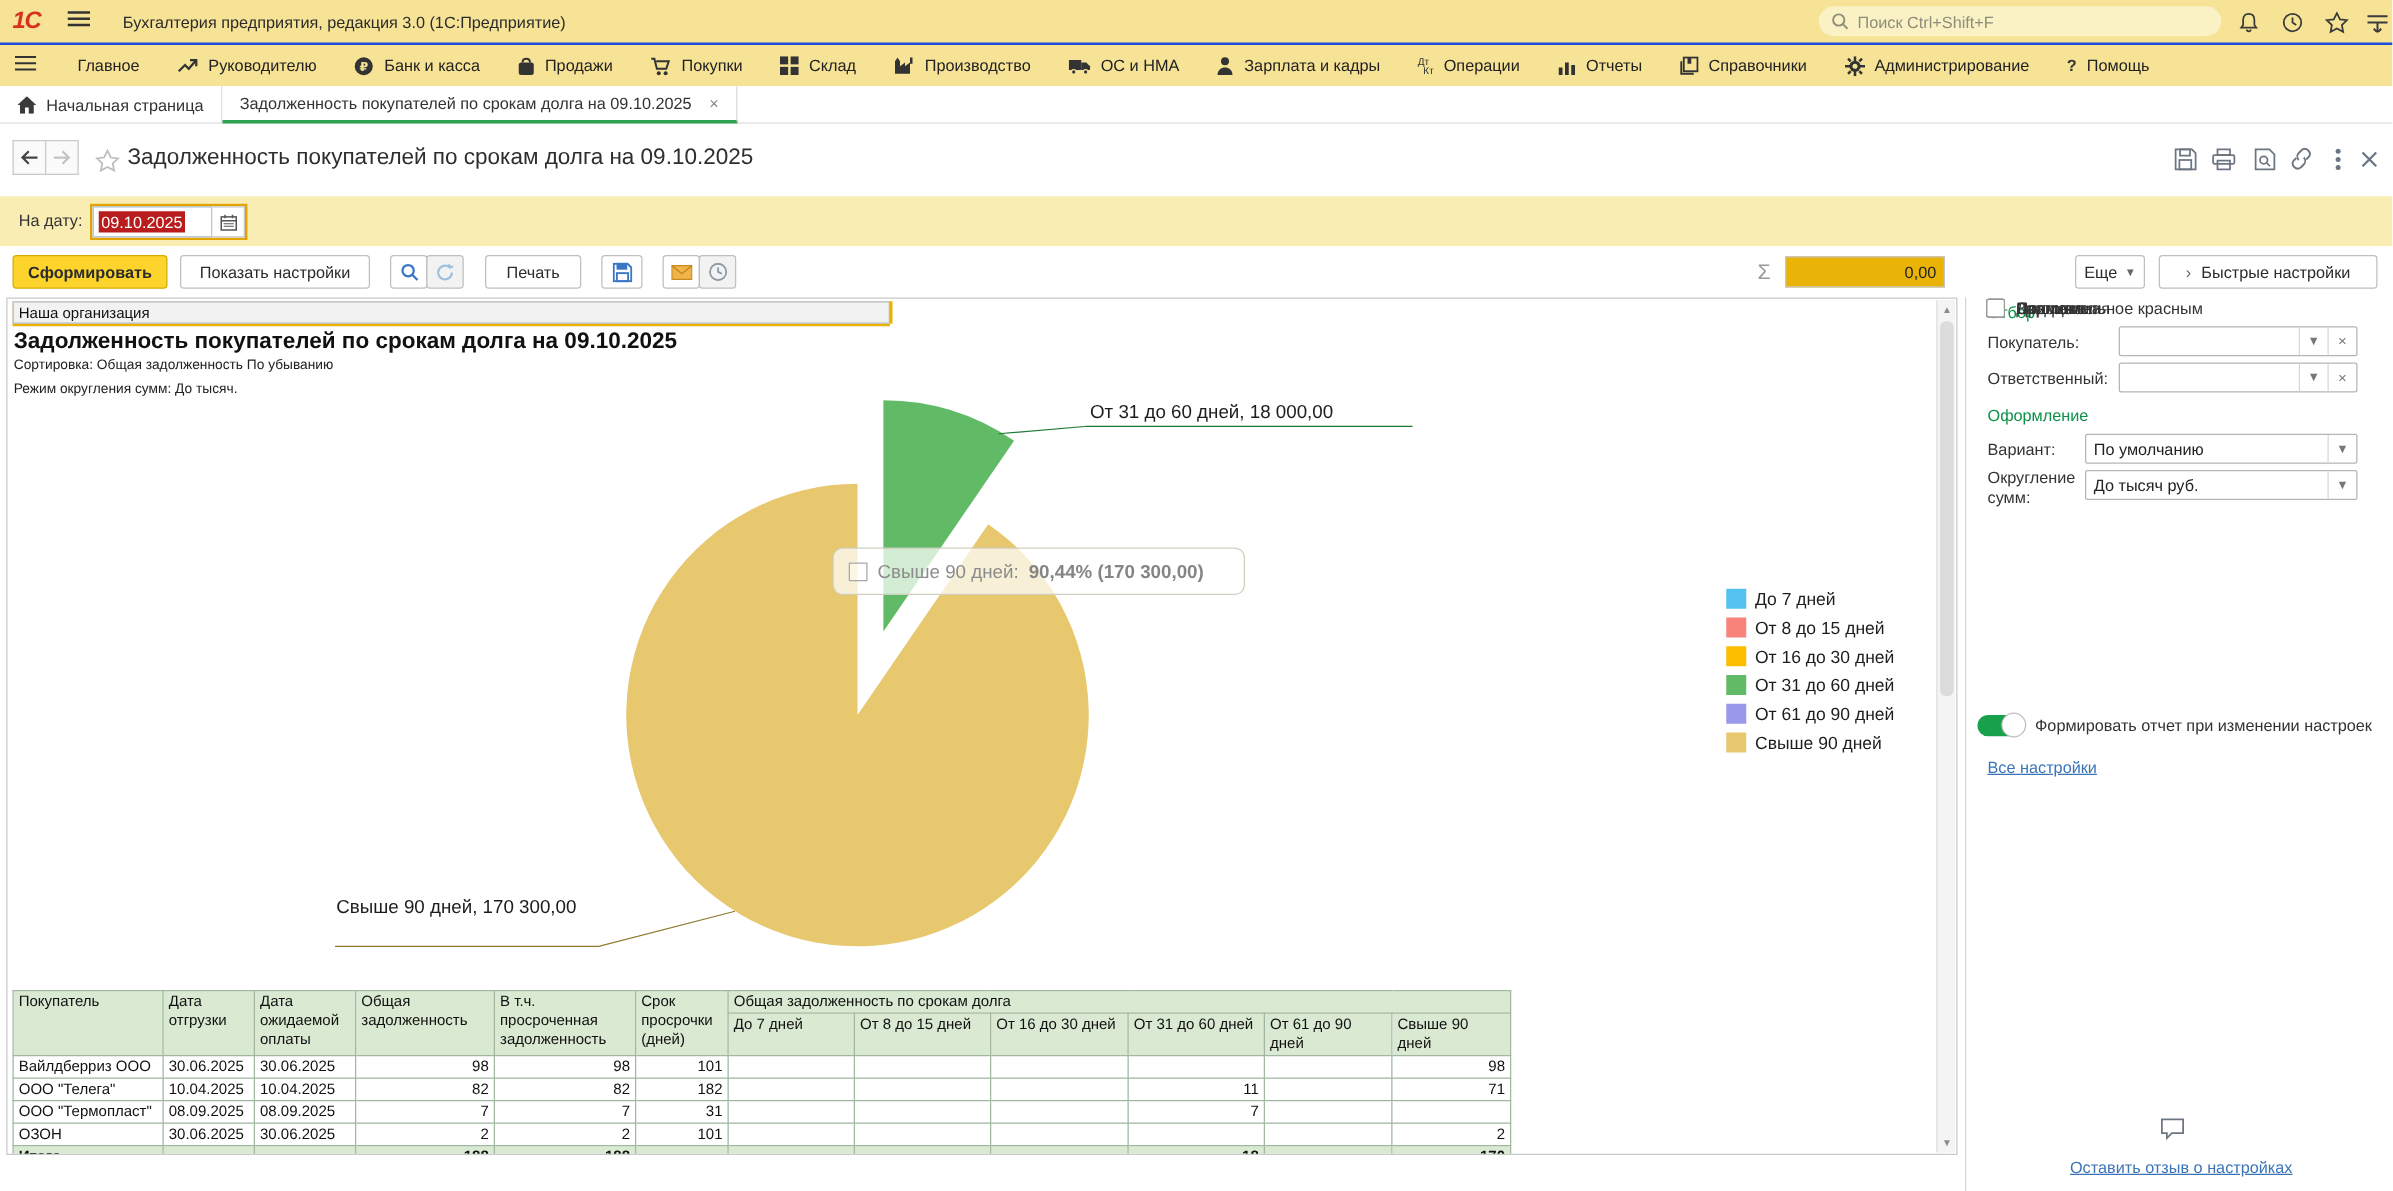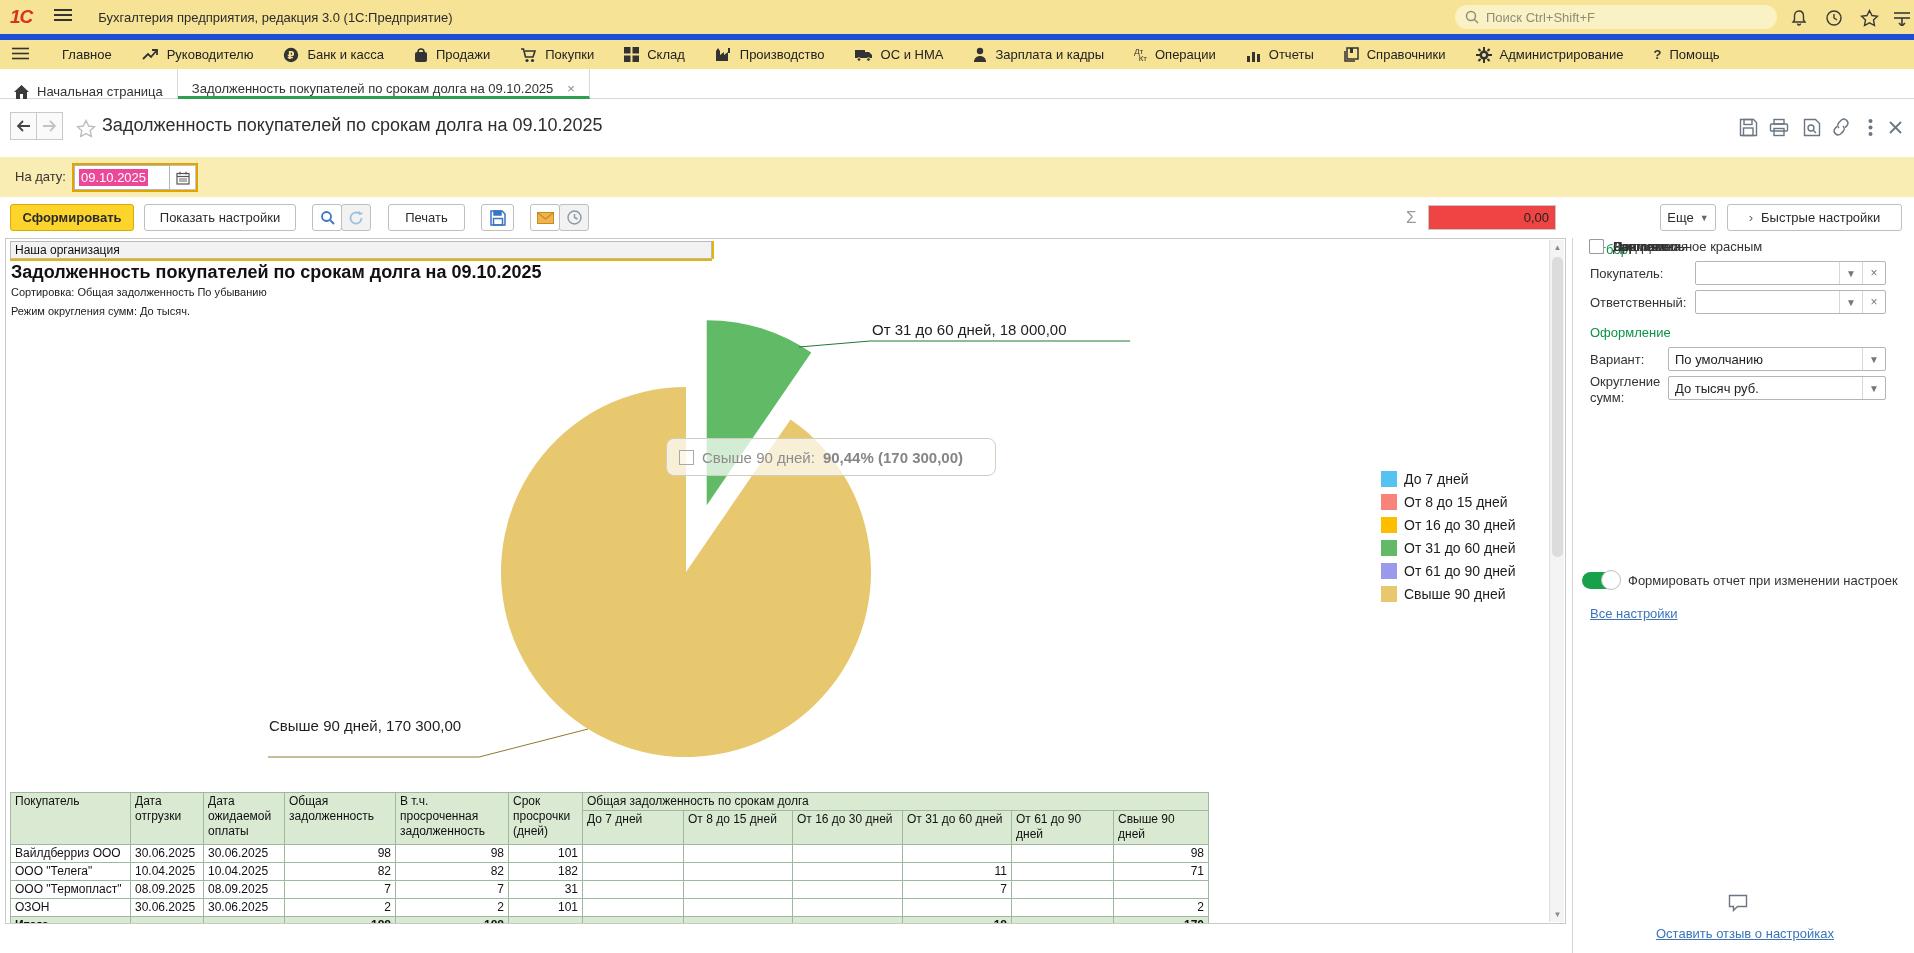--- a/index.html
+++ b/index.html
@@ -9,53 +9,53 @@
   
   .titlebar { position:absolute; left:0; top:0; width:1914px; height:34px; background:#f6e395; display:flex; align-items:center; }
   .logo { font-weight:bold; font-size:19px; color:#d6321e; margin-left:10px; letter-spacing:-1px; font-style:italic; }
   .tb-burger { margin-left:22px; }
   .app-title { margin-left:26px; font-size:13px; color:#2b2b2b; }
   .searchbox { position:absolute; left:1455px; top:5px; width:322px; height:24px; background:#faf1c4; border-radius:12px; display:flex; align-items:center; padding:0 10px; }
   .searchbox .ph { color:#8d8d7a; font-size:13px; margin-left:7px; }
   .tb-ico { position:absolute; top:7px; width:22px; height:22px; display:flex; align-items:center; justify-content:center; }
 
   
-  .menubar { position:absolute; left:0; top:34px; width:1914px; height:35px; background:#f6e395; display:flex; align-items:center; border-top:6px solid #1d4ed8; }
+  .menubar { position:absolute; left:0; top:34px; width:1914px; height:35px; background:#f6e395; display:flex; align-items:center; border-top:2px solid #1d4ed8; }
   .mb-burger { margin-left:12px; margin-right:18px; }
   .menu-item { display:flex; align-items:center; gap:8px; font-size:13px; color:#222; padding:0 15px; height:35px; cursor:pointer; }
   .menu-item svg { flex:0 0 auto; }
   .dtkt { font-size:8px; font-weight:normal; color:#333; line-height:7px; text-align:left; }
 
   
   .tabbar { position:absolute; left:0; top:69px; width:1914px; height:30px; background:#fff; border-bottom:1px solid #d9d9d9; display:flex; }
-  .tab { display:flex; align-items:flex-end; gap:8px; padding:0 14px; font-size:13px; color:#333; border-right:1px solid #d9d9d9; height:30px; cursor:pointer; }
+  .tab { display:flex; align-items:center; gap:8px; padding:0 14px; font-size:13px; color:#333; border-right:1px solid #d9d9d9; height:30px; cursor:pointer; }
   .tab.active { border-bottom:3px solid #2fa052; background:#fff; }
   .tab .x { color:#888; font-size:13px; margin-left:6px; }
 
   
   .navrow { position:absolute; left:0; top:99px; width:1914px; height:58px; background:#fff; }
   .nav-btn { position:absolute; top:13px; width:27px; height:28px; background:#fafafa; border:1px solid #c9c9c9; display:flex; align-items:center; justify-content:center; font-size:15px; }
   .page-title { position:absolute; left:102px; top:16px; font-size:18px; color:#2e2e2e; }
   .nav-ico { position:absolute; top:16px; width:24px; height:24px; display:flex; align-items:center; justify-content:center; }
 
   
   .datebar { position:absolute; left:0; top:157px; width:1914px; height:40px; background:#f9edb4; }
   .datebar .lbl { position:absolute; left:15px; top:12px; font-size:13px; color:#333; }
   .date-wrap { position:absolute; left:72px; top:6px; height:29px; border:2px solid #e2a400; display:flex; background:#fff; }
   .date-input { width:96px; height:25px; border:1px solid #a9b7c4; background:#fff; font-size:13px; display:flex; align-items:center; padding-left:4px; }
-  .date-input .sel { background:#ec4899; color:#fff; padding:1px 2px; }
+  .date-input .sel { background:#b91c1c; color:#fff; padding:1px 2px; }
   .cal-btn { width:26px; height:25px; border:1px solid #c4c4c4; border-left:none; background:#fff; display:flex; align-items:center; justify-content:center; }
 
   
   .toolbar { position:absolute; left:0; top:197px; width:1914px; height:41px; background:#fff; }
   .btn { position:absolute; top:7px; height:27px; border:1px solid #bfbfbf; border-radius:3px; background:#fff; font-size:13px; color:#2b2b2b; display:flex; align-items:center; justify-content:center; cursor:pointer;text-align:right; }
   .btn.primary { background:#fdd42c; border-color:#d9ab00; font-weight:bold; }
   .btn.icon-gray { background:#f2f2f2; }
   .sum-sigma { position:absolute; left:1406px; top:11px; font-size:17px; color:#9a9a9a; }
-  .sum-input { position:absolute; left:1428px; top:8px; width:128px; height:25px; border:1px solid #c6c6c6; font-size:13px; color:#222; display:flex; align-items:center; justify-content:flex-end; padding-right:6px; background:#ef4444; }
+  .sum-input { position:absolute; left:1428px; top:8px; width:128px; height:25px; border:1px solid #c6c6c6; font-size:13px; color:#222; display:flex; align-items:center; justify-content:flex-end; padding-right:6px; background:#eab308; }
   .caret { font-size:9px; color:#666; margin-left:6px; }
   .chev { color:#666; margin-right:8px; font-size:13px; }
 
   
   .content { position:absolute; left:5px; top:238px; width:1561px; height:686px; background:#fff; border:1px solid #c9c9c9; overflow:hidden; }
   .org-cell { position:absolute; left:4px; top:2px; width:702px; height:18px; background:#f2f2f2; border:1px solid #b9b9b9; box-shadow:0 2px 0 0 #e9b400, 2px 0 0 0 #e9b400; font-size:12px; color:#111; padding:1px 4px; }
   .rep-title { position:absolute; left:5px; top:23px; font-size:18px; font-weight:bold; color:#111; }
   .rep-note { position:absolute; left:5px; font-size:11px; color:#222; }
   #chart-svg { position:absolute; left:0; top:0; }
   .callout { position:absolute; font-size:15px; color:#1d1d1d; white-space:nowrap; }

